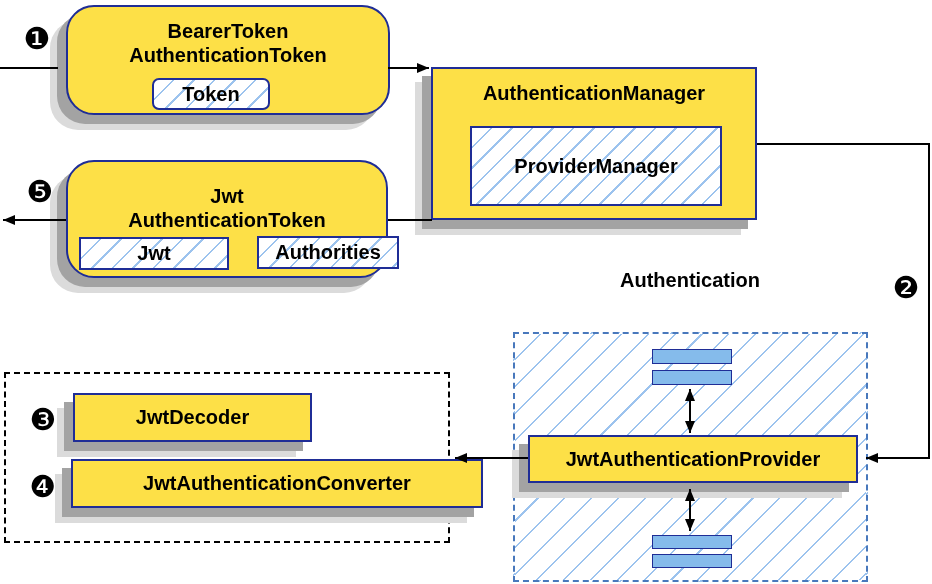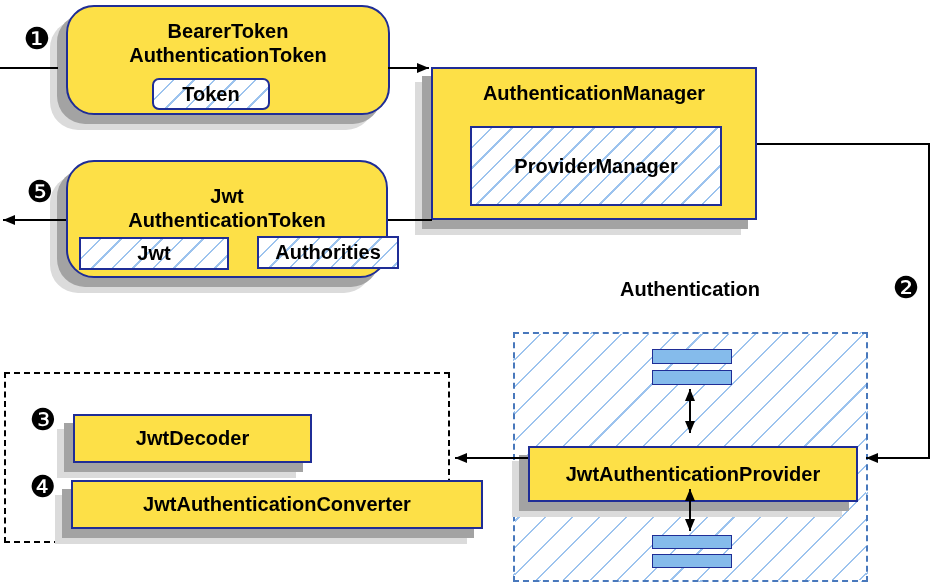--- a/index.html
+++ b/index.html
@@ -17,35 +17,35 @@
   .titles { text-align:center; font-size:20px; line-height:24px; }
   .titles span { display:block; }
   .chip {
     position:absolute; box-sizing:border-box;
     border:2px solid #1F2D96;
     background-color:#ffffff;
     background-image:repeating-linear-gradient(135deg, rgba(255,255,255,0) 0 13px, #9CC3EE 13px 14.5px);
     display:flex; align-items:center; justify-content:center;
     font-size:20px;
   }
-  .label-box { display:flex; align-items:center; justify-content:center; font-size:20px;margin-top:21px; }
+  .label-box { display:flex; align-items:center; justify-content:center; font-size:20px; }
   .dashed-blue {
     position:absolute; box-sizing:border-box;
     border:2px dashed #4878BC;
     background-color:#ffffff;
     background-image:repeating-linear-gradient(135deg, rgba(255,255,255,0) 0 17.5px, #9CC3EE 17.5px 19px);
   }
   .dashed-black { position:absolute; box-sizing:border-box; border:2px dashed #000000; background:transparent; }
   .slot { position:absolute; box-sizing:border-box; background:#85BBEB; border:1.5px solid #1F2D96; }
   .badge {
     position:absolute; transform:translate(-50%,-50%);
     font-family:"DejaVu Sans", sans-serif; font-weight:normal;
     font-size:30px; line-height:1; color:#000;
   }
-  .group-title { position:absolute; transform:translateX(-50%); text-align:center; font-size:20px; line-height:24px;margin-top:9px; }
+  .group-title { position:absolute; transform:translateX(-50%); text-align:center; font-size:20px; line-height:24px; }
   .group-title span { display:block; }
   svg.wires { position:absolute; left:0; top:0; pointer-events:none; }
 </style>
 </head>
 <body>
 
 <div class="canvas">
 
   <div class="node rounded" style="left:66px; top:5px; width:324px; height:110px; padding-top:12px;">
     <div class="titles">
@@ -79,21 +79,21 @@
 
   <div class="group-title" style="left:690px; top:268px;">
     <span>Authentication</span>
   </div>
 
   <div class="dashed-blue" style="left:513px; top:332px; width:355px; height:250px;"></div>
 
   <div class="slot" style="left:652px; top:349px; width:80px; height:15px;"></div>
   <div class="slot" style="left:652px; top:370px; width:80px; height:15px;"></div>
 
-  <div class="node label-box" style="left:528px; top:425px; width:330px; height:56px;">
+  <div class="node label-box" style="left:528px; top:435px; width:330px; height:48px;">
     <span>JwtAuthenticationProvider</span>
   </div>
 
   <div class="slot" style="left:652px; top:535px; width:80px; height:14px;"></div>
   <div class="slot" style="left:652px; top:554px; width:80px; height:14px;"></div>
 
   <div class="dashed-black" style="left:4px; top:372px; width:446px; height:171px;"></div>
 
   <div class="node label-box" style="left:73px; top:393px; width:239px; height:49px;">
     <span>JwtDecoder</span>

